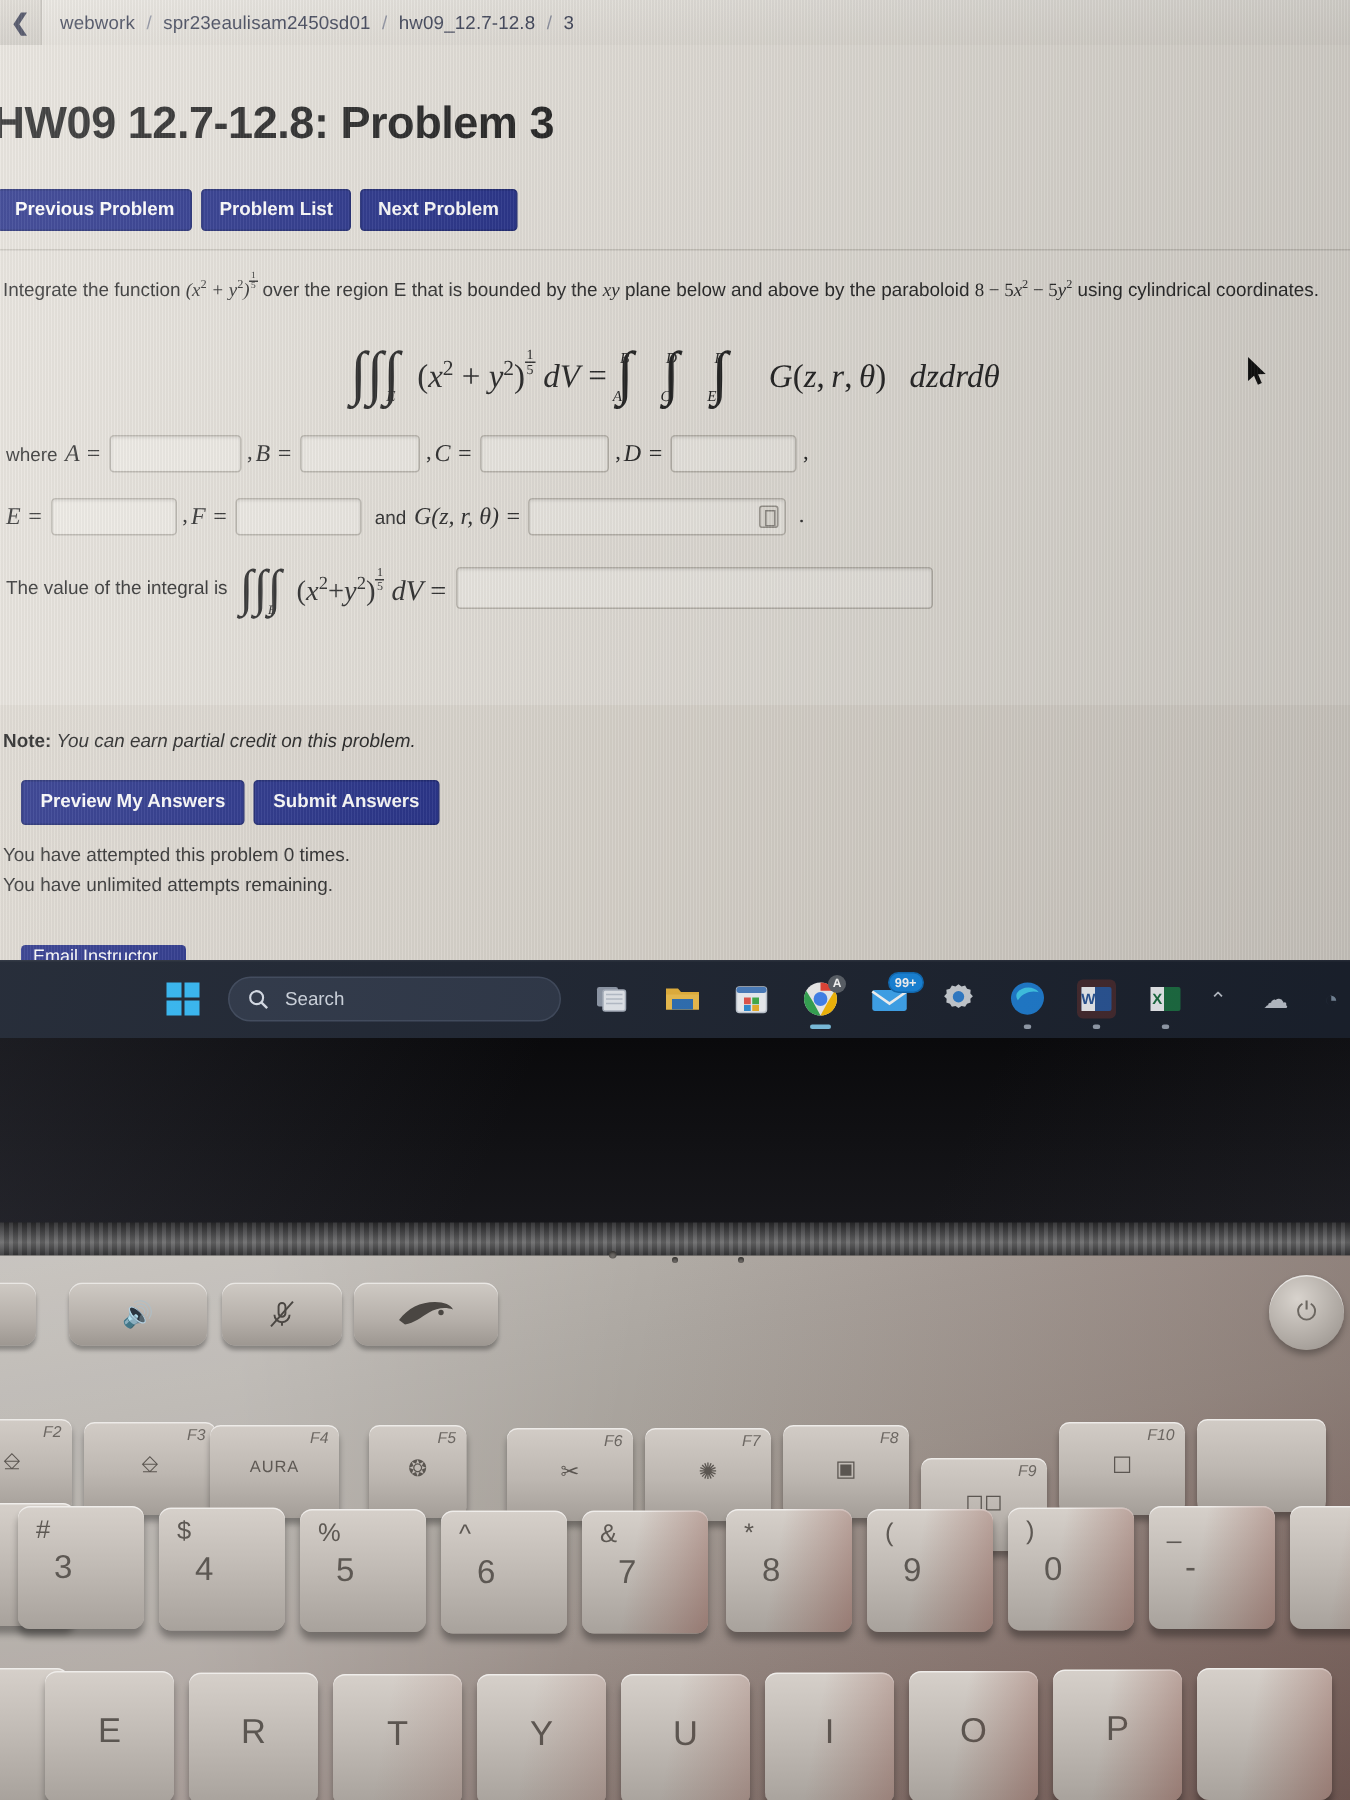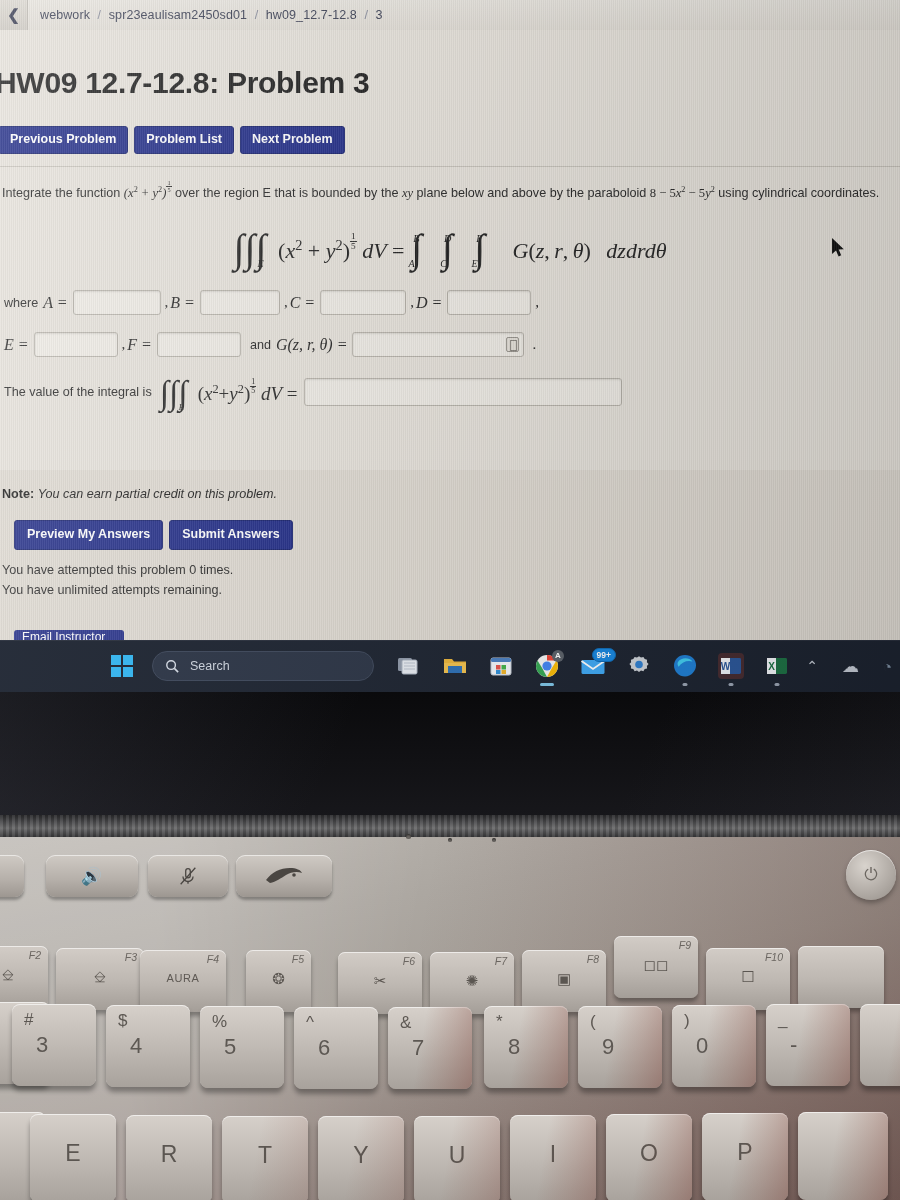--- a/index.html
+++ b/index.html
@@ -514,21 +514,21 @@
   <span class="fglyph">✂</span>
 </div>
 <div class="fkey" style="left:430px; width:84px; top:952px;">
   <span class="fl">F7</span>
   <span class="fglyph">✺</span>
 </div>
 <div class="fkey" style="left:522px; width:84px; top:950px;">
   <span class="fl">F8</span>
   <span class="fglyph">▣</span>
 </div>
-<div class="fkey" style="left:614px; width:84px; top:936px;">
+<div class="fkey" style="left:614px; width:84px; top:972px;">
   <span class="fl">F9</span>
   <span class="fglyph">◻◻</span>
 </div>
 <div class="fkey" style="left:706px; width:84px; top:948px;">
   <span class="fl">F10</span>
   <span class="fglyph">☐</span>
 </div>
 <div class="fkey" style="left:798px; width:86px; top:946px;"></div>
 
 <div class="key" style="left:-34px; top:1002px; width:84px; height:82px;"></div>

